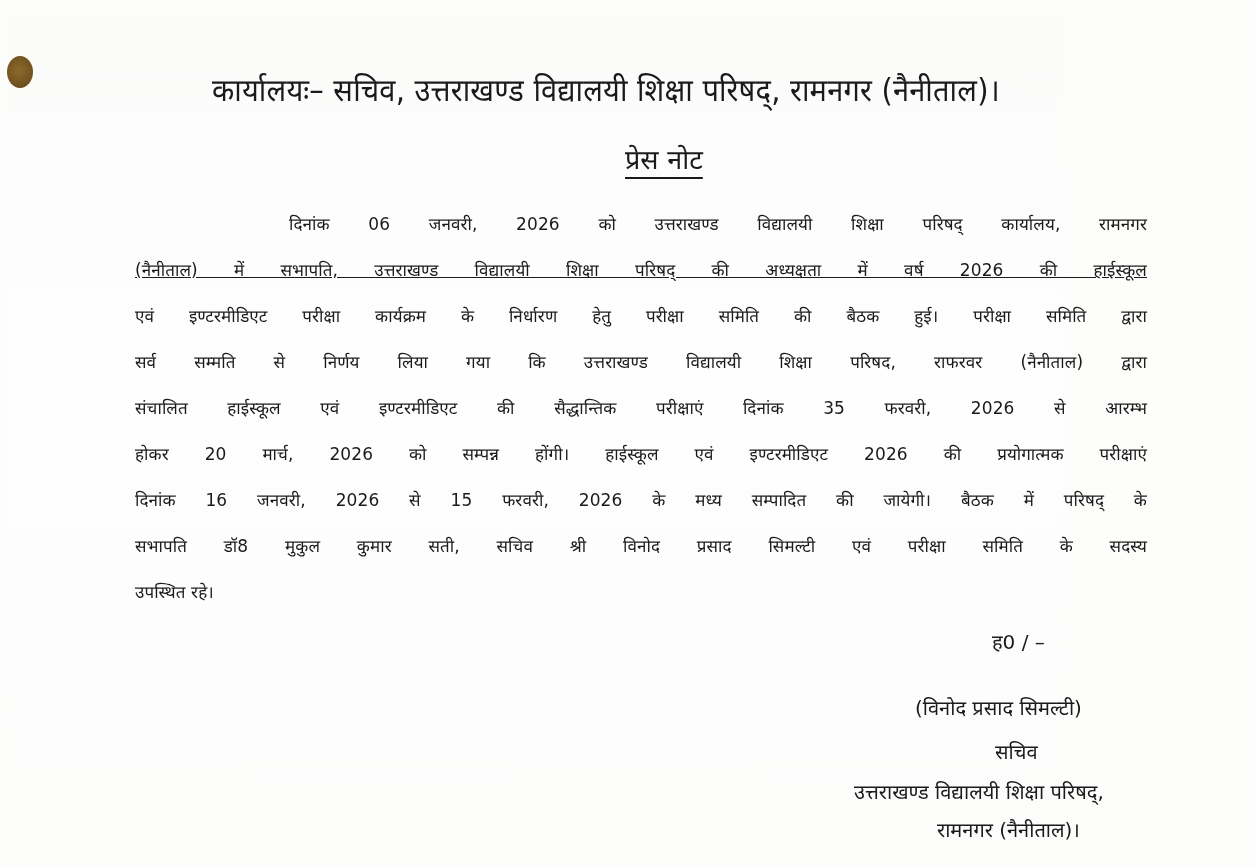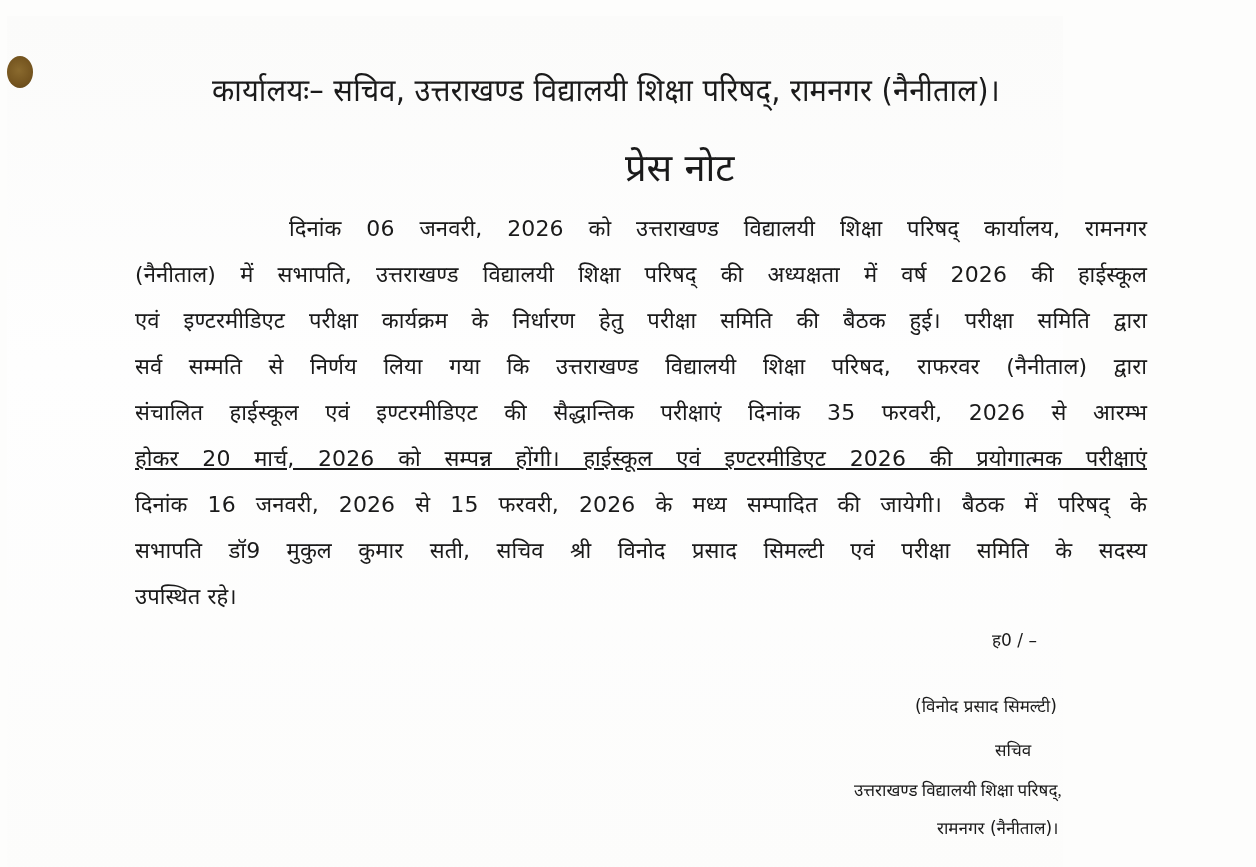--- a/index.html
+++ b/index.html
@@ -38,65 +38,66 @@
       font-size: 29px;
       letter-spacing: 0.2px;
       white-space: nowrap;
       transform: scaleY(1.08);
       transform-origin: left top;
     }
     .press-title {
       position: absolute;
       left: 618px;
       top: 124px;
-      font-size: 38px;
+      font-size: 27px;
       white-space: nowrap;
+      text-decoration: underline;
       text-underline-offset: 8px;
       text-decoration-thickness: 2px;
     }
     .body-line {
       position: absolute;
-      font-size: 22px;
+      font-size: 17px;
       white-space: nowrap;
       letter-spacing: 0.1px;
     }
     .justify {
       left: 128px;
       width: 1012px;
       text-align: justify;
       text-align-last: justify;
     }
     .sig {
       position: absolute;
-      font-size: 17px;
+      font-size: 20px;
       white-space: nowrap;
     }
   </style>
 </head>
 <body>
 
 <div class="page">
   <div class="punch-hole"></div>
 
   <div class="header-title">कार्यालयः– सचिव, उत्तराखण्ड विद्यालयी शिक्षा परिषद्, रामनगर (नैनीताल)।</div>
 
   <div class="press-title">प्रेस नोट</div>
 
   <div>
     <div class="body-line" style="left:282px; top:196px; width:858px; text-align:justify; text-align-last:justify;">दिनांक 06 जनवरी, 2026 को उत्तराखण्ड विद्यालयी शिक्षा परिषद् कार्यालय, रामनगर</div>
-    <div class="body-line justify" style="top:242px;">(नैनीताल) में सभापति, उत्तराखण्ड विद्यालयी शिक्षा परिषद् की अध्यक्षता में वर्ष 2026 की हाईस्कूल</div>
-    <div class="body-line justify" style="top:288px;font-family:Liberation Serif, serif;">एवं इण्टरमीडिएट परीक्षा कार्यक्रम के निर्धारण हेतु परीक्षा समिति की बैठक हुई। परीक्षा समिति द्वारा</div>
+    <div class="body-line justify" style="top:242px;text-decoration:underline;">(नैनीताल) में सभापति, उत्तराखण्ड विद्यालयी शिक्षा परिषद् की अध्यक्षता में वर्ष 2026 की हाईस्कूल</div>
+    <div class="body-line justify" style="top:288px;">एवं इण्टरमीडिएट परीक्षा कार्यक्रम के निर्धारण हेतु परीक्षा समिति की बैठक हुई। परीक्षा समिति द्वारा</div>
     <div class="body-line justify" style="top:334px;">सर्व सम्मति से निर्णय लिया गया कि उत्तराखण्ड विद्यालयी शिक्षा परिषद, राफरवर (नैनीताल) द्वारा</div>
     <div class="body-line justify" style="top:380px;">संचालित हाईस्कूल एवं इण्टरमीडिएट की सैद्धान्तिक परीक्षाएं दिनांक 35 फरवरी, 2026 से आरम्भ</div>
-    <div class="body-line justify" style="top:426px;text-decoration:underline;">होकर 20 मार्च, 2026 को सम्पन्न होंगी। हाईस्कूल एवं इण्टरमीडिएट 2026 की प्रयोगात्मक परीक्षाएं</div>
+    <div class="body-line justify" style="top:426px;">होकर 20 मार्च, 2026 को सम्पन्न होंगी। हाईस्कूल एवं इण्टरमीडिएट 2026 की प्रयोगात्मक परीक्षाएं</div>
     <div class="body-line justify" style="top:472px;">दिनांक 16 जनवरी, 2026 से 15 फरवरी, 2026 के मध्य सम्पादित की जायेगी। बैठक में परिषद् के</div>
-    <div class="body-line justify" style="top:518px;">सभापति डॉ9 मुकुल कुमार सती, सचिव श्री विनोद प्रसाद सिमल्टी एवं परीक्षा समिति के सदस्य</div>
+    <div class="body-line justify" style="top:518px;">सभापति डॉ8 मुकुल कुमार सती, सचिव श्री विनोद प्रसाद सिमल्टी एवं परीक्षा समिति के सदस्य</div>
     <div class="body-line" style="left:128px; top:564px;">उपस्थित रहे।</div>
   </div>
 
   <div>
     <div class="sig" style="left:985px; top:612px;">ह0 / –</div>
     <div class="sig" style="left:908px; top:678px;">(विनोद प्रसाद सिमल्टी)</div>
     <div class="sig" style="left:988px; top:722px;">सचिव</div>
-    <div class="sig" style="left:847px; top:762px;font-family:Liberation Serif, serif;">उत्तराखण्ड विद्यालयी शिक्षा परिषद्,</div>
+    <div class="sig" style="left:847px; top:762px;">उत्तराखण्ड विद्यालयी शिक्षा परिषद्,</div>
     <div class="sig" style="left:930px; top:800px;">रामनगर (नैनीताल)।</div>
   </div>
 </div>
 
 </body></html>

